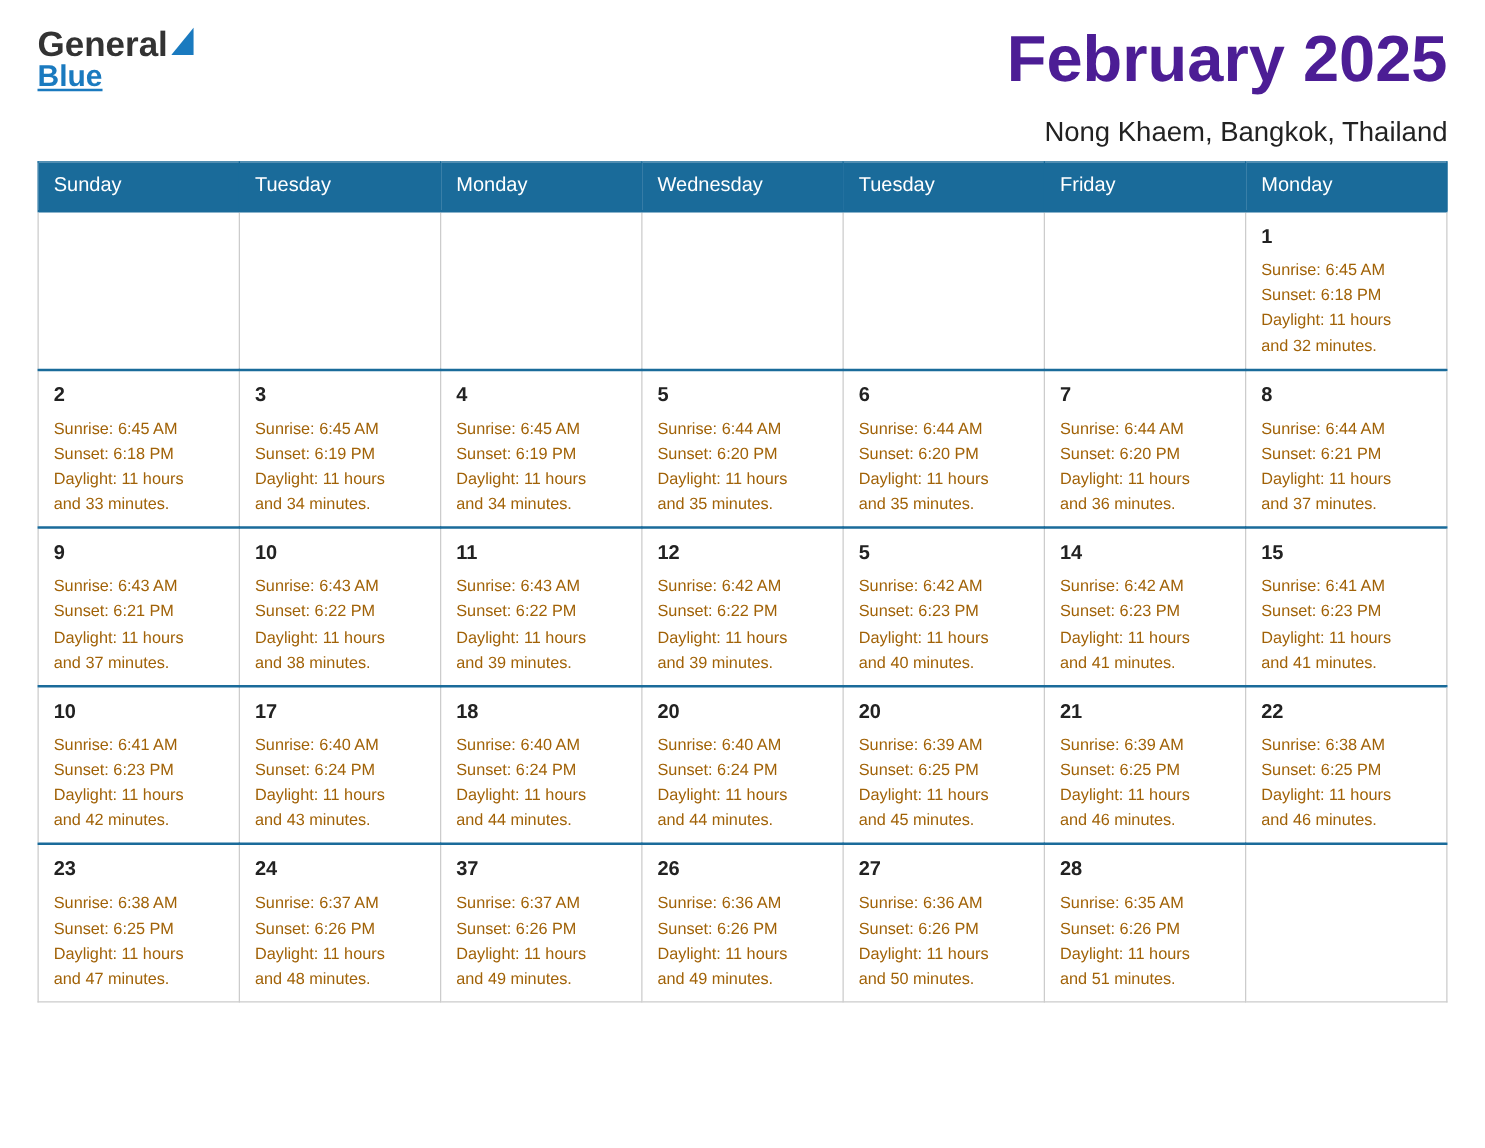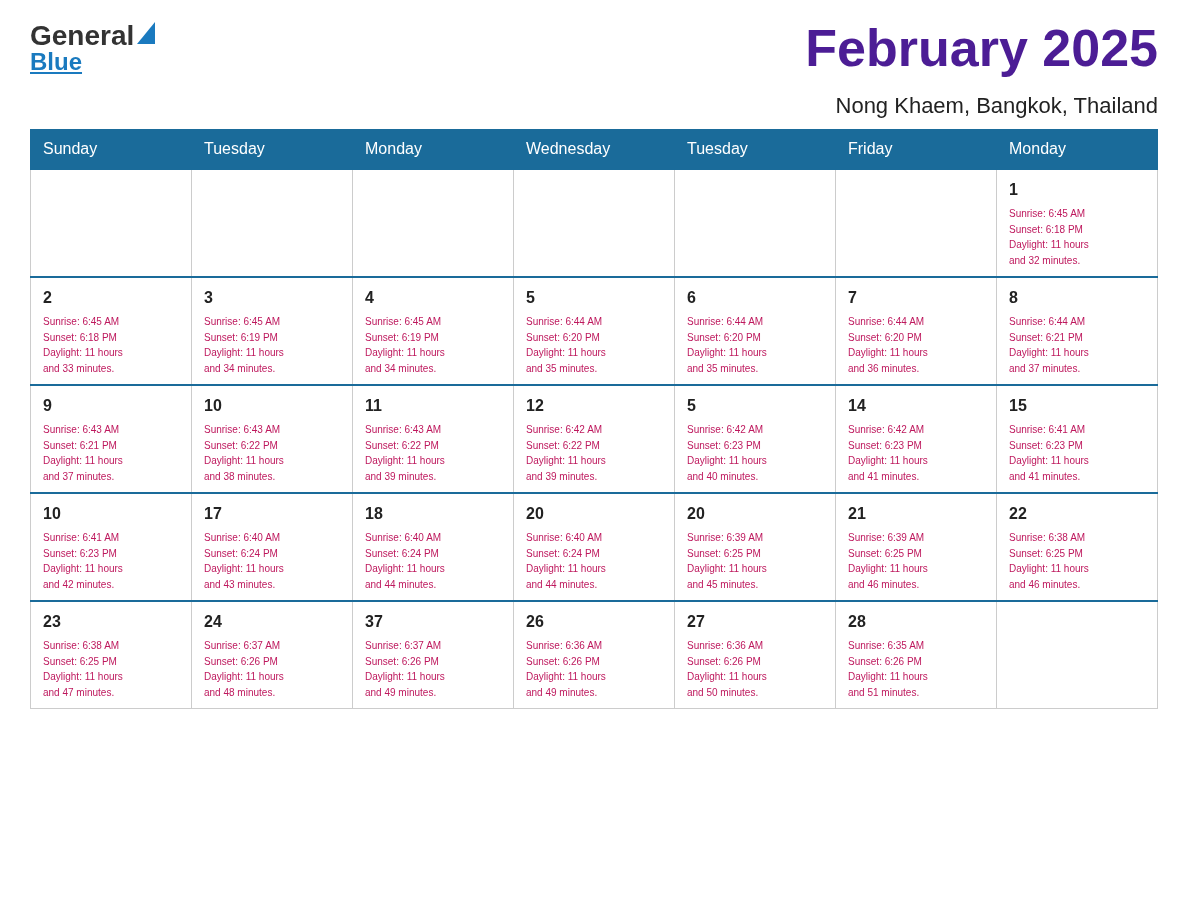--- a/index.html
+++ b/index.html
@@ -64,22 +64,22 @@
       min-height: 100px;
       line-height: 1.5;
     }
     tbody tr td .day-num {
       font-size: 16px;
       font-weight: bold;
       display: block;
       margin-bottom: 4px;
     }
     tbody tr td .day-info {
-      color: #be185d;
-      font-size: 10px;
+      color: #a16207;
+      font-size: 13px;
       line-height: 1.55;
     }
     tbody tr {
       border-top: 2px solid #1a6b9a;
     }
     .empty-cell {
       background: #fff;
     }
   </style>
 </head>

